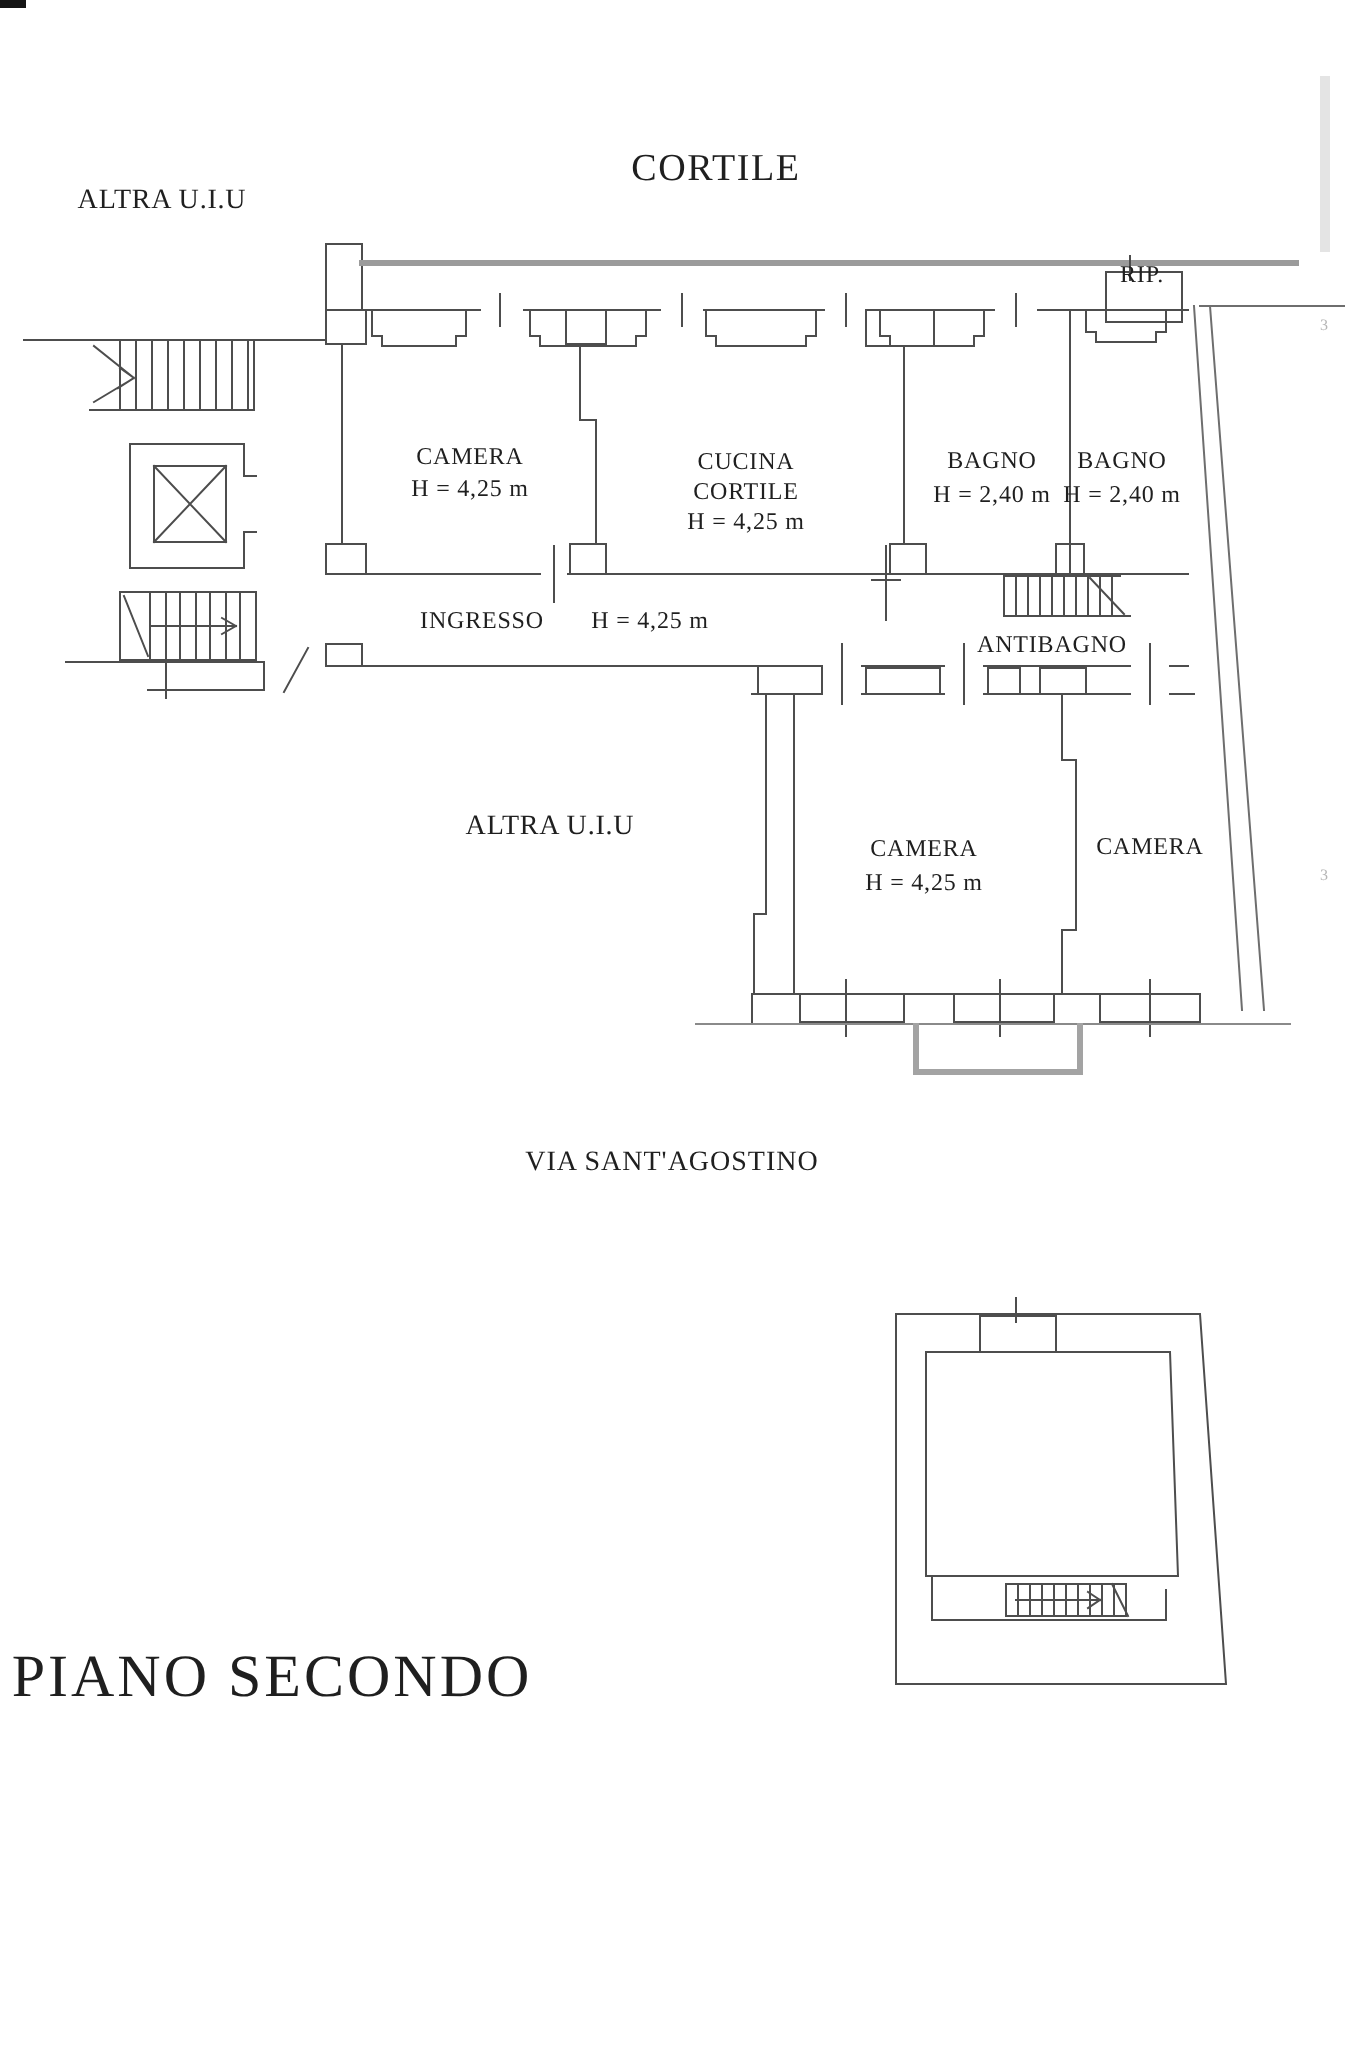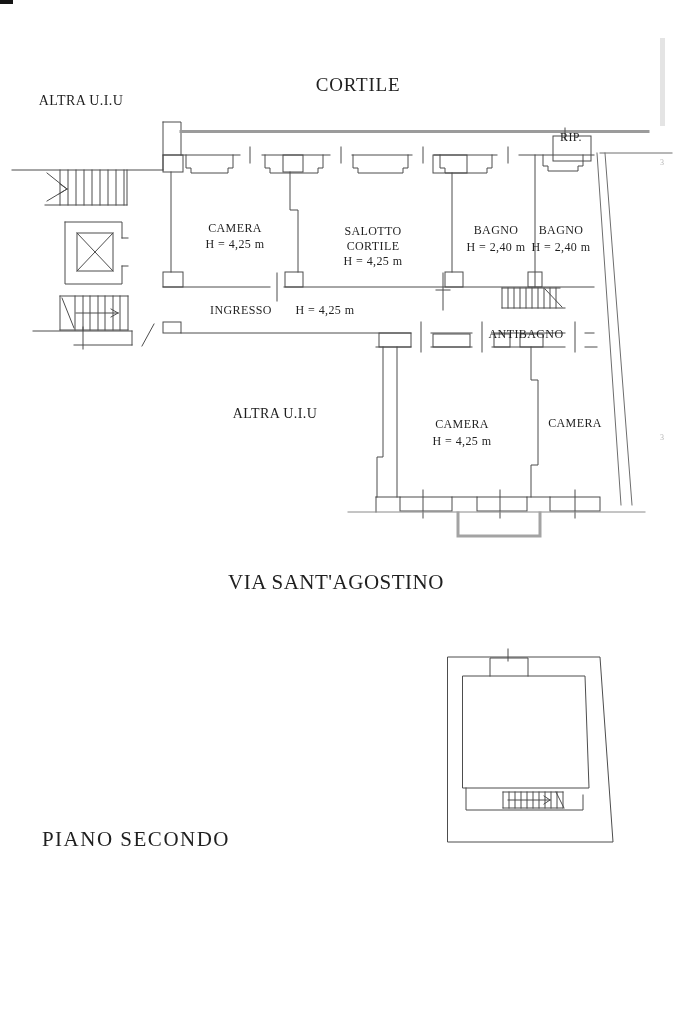--- a/index.html
+++ b/index.html
@@ -2,22 +2,22 @@
 <html><head>
 <meta charset="utf-8">
 <style>
   html,body{margin:0;padding:0;background:#ffffff;}
   .canvas{position:relative;width:683px;height:1023px;background:#ffffff;overflow:hidden;
           font-family:"Liberation Sans","DejaVu Sans",sans-serif;color:#1f1f1f;}
   svg{position:absolute;left:0;top:0;}
   .lbl{position:absolute;transform:translate(-50%,-50%);white-space:nowrap;
        font-size:12px;letter-spacing:0.4px;color:#1f1f1f;text-align:center;line-height:16px;font-family:Liberation Serif, serif;}
   .lbl.big{font-size:19px;letter-spacing:0.8px;}
-  .lbl.street{font-size:21px;letter-spacing:0.5px;}
-  .lbl.title{font-size:21px;letter-spacing:1.5px;}
+  .lbl.street{font-size:14px;letter-spacing:0.5px;}
+  .lbl.title{font-size:30px;letter-spacing:1.5px;}
   .lbl.small{font-size:14px;}
   .lbl.block3{line-height:15px;}
   .lbl.block2{line-height:17px;}
   .lbl.faint{font-size:8px;color:#b5b5b5;transform:none;}
   .corner-mark{position:absolute;left:0;top:0;width:13px;height:4px;background:#151515;}
   .edge-band{position:absolute;left:660px;top:38px;width:5px;height:88px;background:#e4e4e4;}
 </style>
 </head>
 <body>
 
@@ -139,38 +139,38 @@
   <div class="lbl big" style="left:358px;top:85px;">CORTILE</div>
   <div class="lbl small" style="left:81px;top:101px;">ALTRA U.I.U</div>
   <div class="lbl" style="left:571px;top:137px;">RIP.</div>
 
   <div class="lbl" style="left:235px;top:236px;">
     <span>CAMERA</span><br>
     <span>H = 4,25 m</span>
   </div>
 
   <div class="lbl block3" style="left:373px;top:246px;">
-    <span>SALOTTO</span><br>
+    <span>CUCINA</span><br>
     <span>CORTILE</span><br>
     <span>H = 4,25 m</span>
   </div>
 
   <div class="lbl block2" style="left:496px;top:239px;">
     <span>BAGNO</span><br>
     <span>H = 2,40 m</span>
   </div>
 
   <div class="lbl block2" style="left:561px;top:239px;">
     <span>BAGNO</span><br>
     <span>H = 2,40 m</span>
   </div>
 
   <div class="lbl" style="left:241px;top:310px;">INGRESSO</div>
   <div class="lbl" style="left:325px;top:310px;">H = 4,25 m</div>
-  <div class="lbl" style="left:526px;top:334px;">ANTIBAGNO</div>
+  <div class="lbl" style="left:526px;top:322px;">ANTIBAGNO</div>
 
   <div class="lbl small" style="left:681px;top:328px;margin-left:47px;">ALTRA U</div>
   <div class="lbl small" style="left:275px;top:414px;">ALTRA U.I.U</div>
 
   <div class="lbl block2" style="left:462px;top:433px;">
     <span>CAMERA</span><br>
     <span>H = 4,25 m</span>
   </div>
 
   <div class="lbl" style="left:575px;top:423px;">CAMERA</div>

